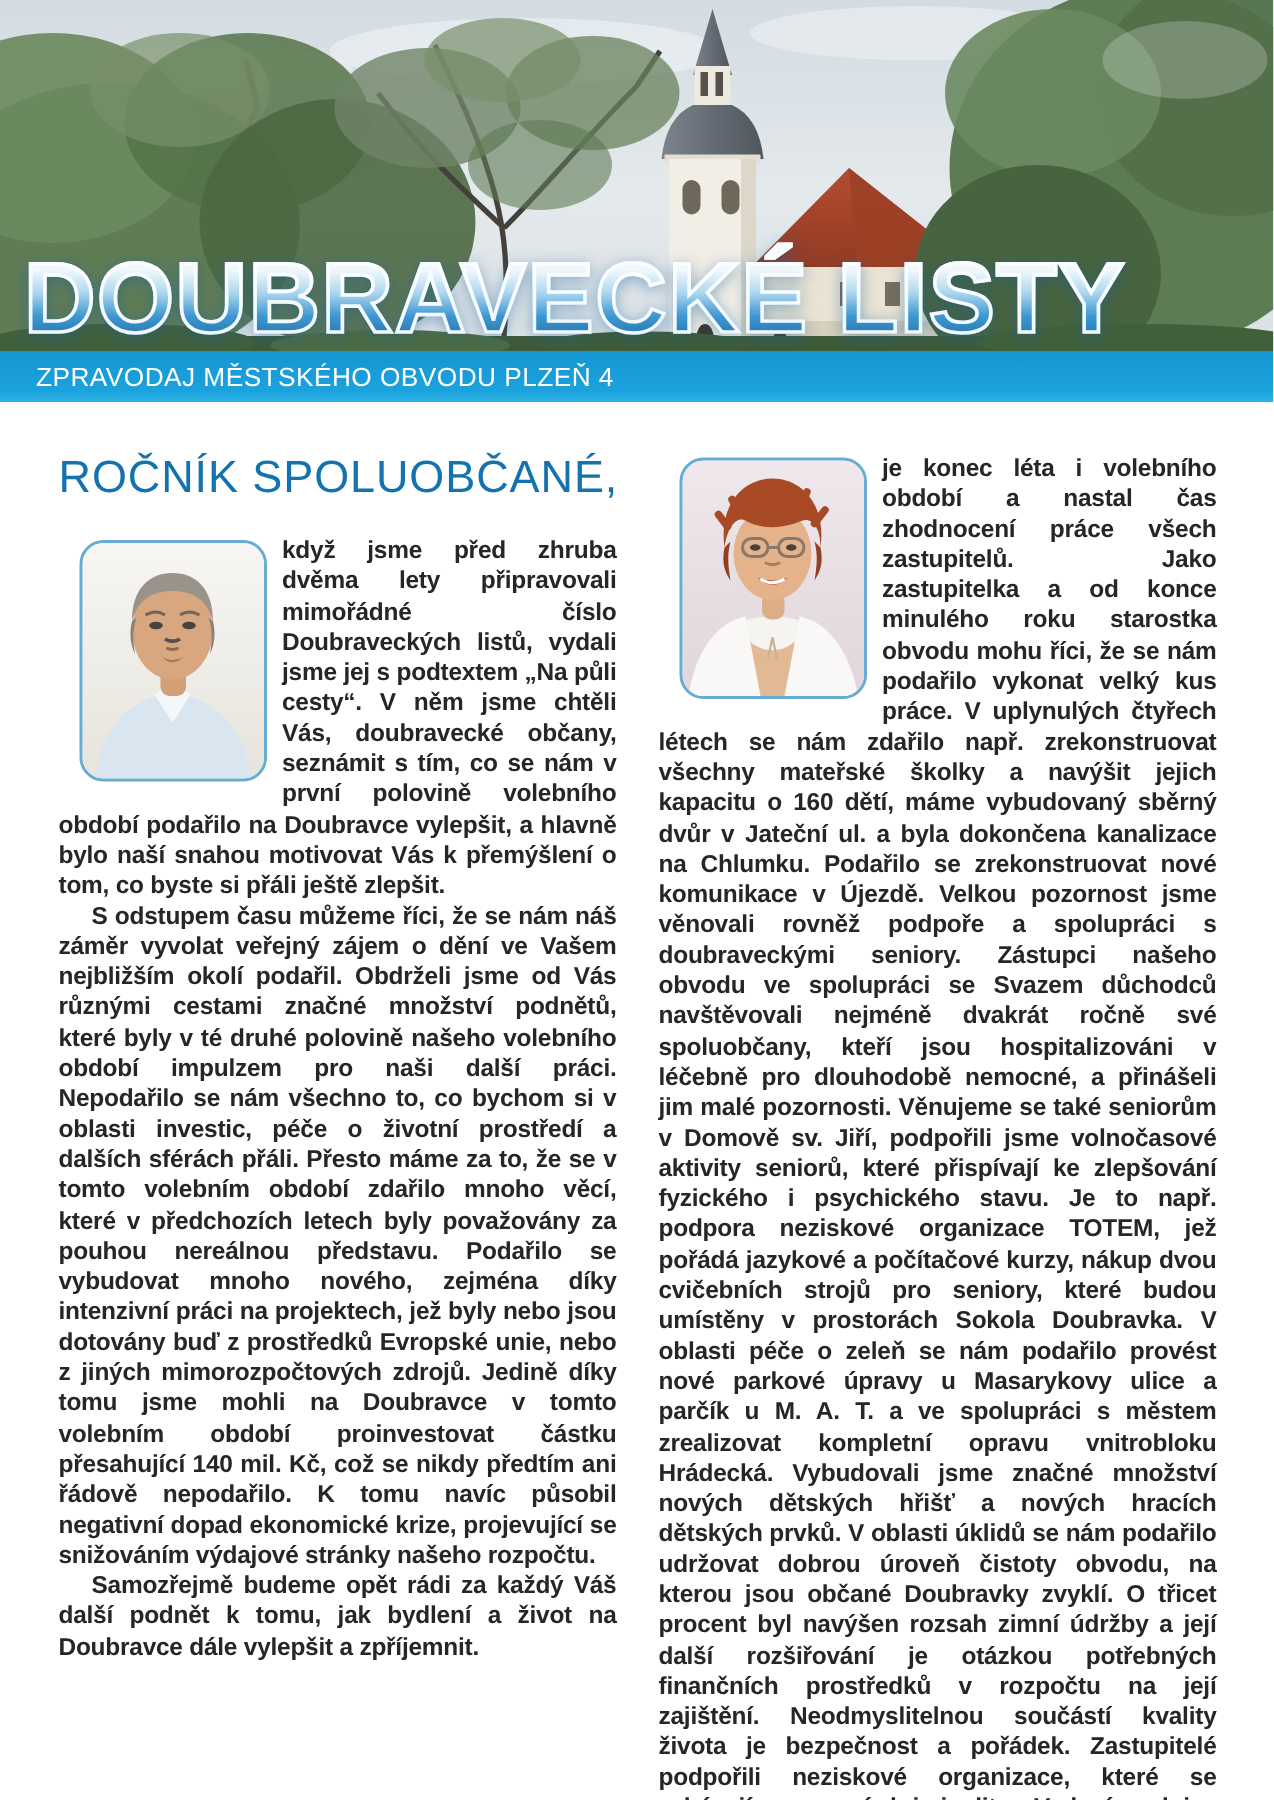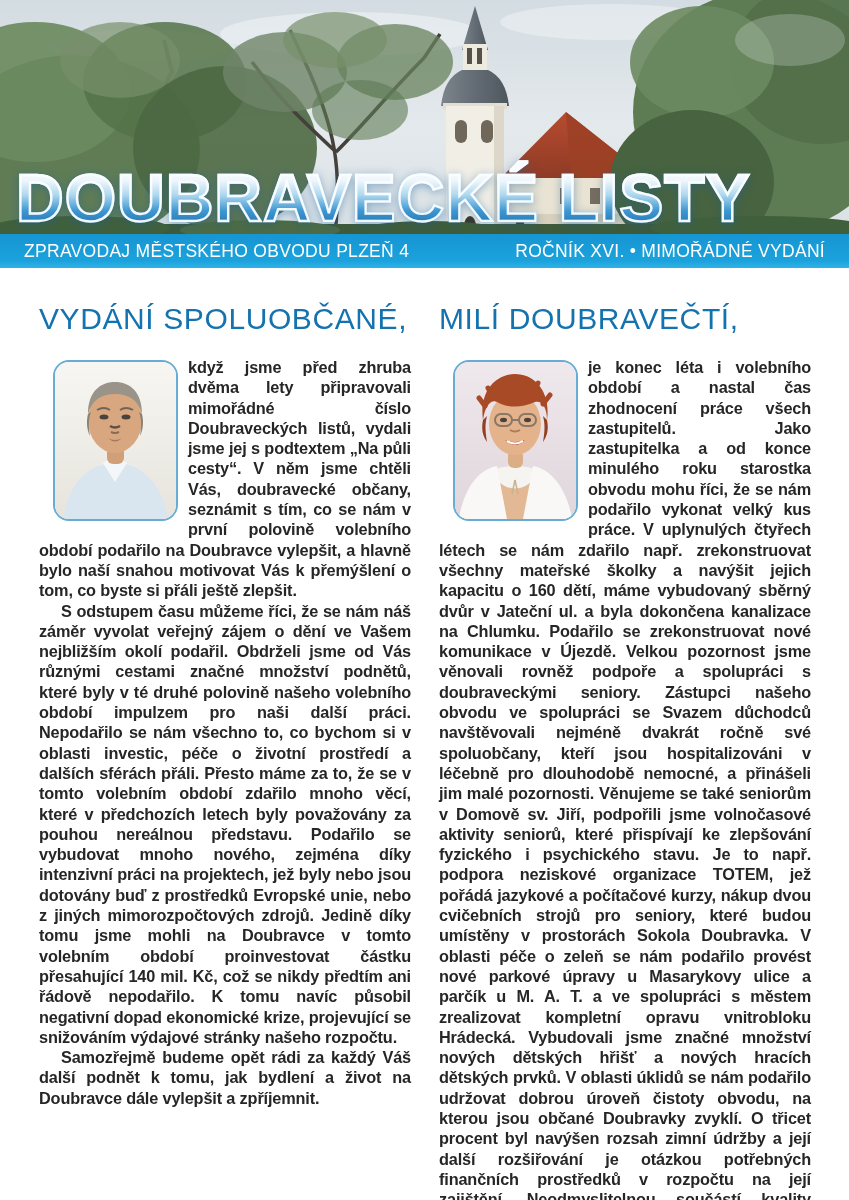--- a/index.html
+++ b/index.html
@@ -143,28 +143,27 @@
         <ellipse cx="260" cy="230" rx="80" ry="10" fill="#4C6B45"></ellipse>
         <ellipse cx="430" cy="230" rx="70" ry="9" fill="#3E5C38"></ellipse>
         <ellipse cx="760" cy="228" rx="110" ry="12" fill="#40603C"></ellipse>
       </g>
     </svg>
 
     <h1 class="newsletter-title">DOUBRAVECKÉ LISTY</h1>
 
     <div class="issue-bar">
       <span>ZPRAVODAJ MĚSTSKÉHO OBVODU PLZEŇ 4</span>
-      <span>ROČNÍK XVI. • MIMOŘÁDNÉ VYDÁNÍ</span>
     </div>
   </header>
 
   <main class="content">
 
     <article class="column">
-      <h2 class="heading">VYDÁNÍ SPOLUOBČANÉ,</h2>
+      <h2 class="heading">ROČNÍK SPOLUOBČANÉ,</h2>
       <div class="body">
         <span class="photo-frame">
           <svg viewBox="0 0 121 157" aria-hidden="true">
             <defs>
               <linearGradient id="mbg" x1="0" y1="0" x2="0" y2="1">
                 <stop offset="0" stop-color="#F7F6F2"></stop>
                   <stop offset="1" stop-color="#E7E4DD"></stop>
               </linearGradient>
             </defs>
             <rect width="121" height="157" fill="url(#mbg)"></rect>
@@ -185,21 +184,20 @@
           </svg>
         </span>
         <p class="first">když jsme před zhruba dvěma lety připravovali mimořádné číslo Doubraveckých listů, vydali jsme jej s podtextem „Na půli cesty“. V něm jsme chtěli Vás, doubravecké občany, seznámit s tím, co se nám v první polovině volebního období podařilo na Doubravce vylepšit, a hlavně bylo naší snahou motivovat Vás k přemýšlení o tom, co byste si přáli ještě zlepšit.</p>
         <p>S odstupem času můžeme říci, že se nám náš záměr vyvolat veřejný zájem o dění ve Vašem nejbližším okolí podařil. Obdrželi jsme od Vás různými cestami značné množství podnětů, které byly v té druhé polovině našeho volebního období impulzem pro naši další práci. Nepodařilo se nám všechno to, co bychom si v oblasti investic, péče o životní prostředí a dalších sférách přáli. Přesto máme za to, že se v tomto volebním období zdařilo mnoho věcí, které v předchozích letech byly považovány za pouhou nereálnou představu. Podařilo se vybudovat mnoho nového, zejména díky intenzivní práci na projektech, jež byly nebo jsou dotovány buď z prostředků Evropské unie, nebo z jiných mimorozpočtových zdrojů. Jedině díky tomu jsme mohli na Doubravce v tomto volebním období proinvestovat částku přesahující 140 mil. Kč, což se nikdy předtím ani řádově nepodařilo. K tomu navíc působil negativní dopad ekonomické krize, projevující se snižováním výdajové stránky našeho rozpočtu.</p>
         <p>Samozřejmě budeme opět rádi za každý Váš další podnět k tomu, jak bydlení a život na Doubravce dále vylepšit a zpříjemnit.</p>
 
       </div>
     </article>
 
     <article class="column">
-      <h2 class="heading">MILÍ DOUBRAVEČTÍ,</h2>
       <div class="body">
         <span class="photo-frame">
           <svg viewBox="0 0 121 157" aria-hidden="true">
             <defs>
               <linearGradient id="wbg" x1="0" y1="0" x2="0" y2="1">
                 <stop offset="0" stop-color="#EFE8EC"></stop>
                   <stop offset="1" stop-color="#E0D6DC"></stop>
               </linearGradient>
             </defs>
             <rect width="121" height="157" fill="url(#wbg)"></rect>

